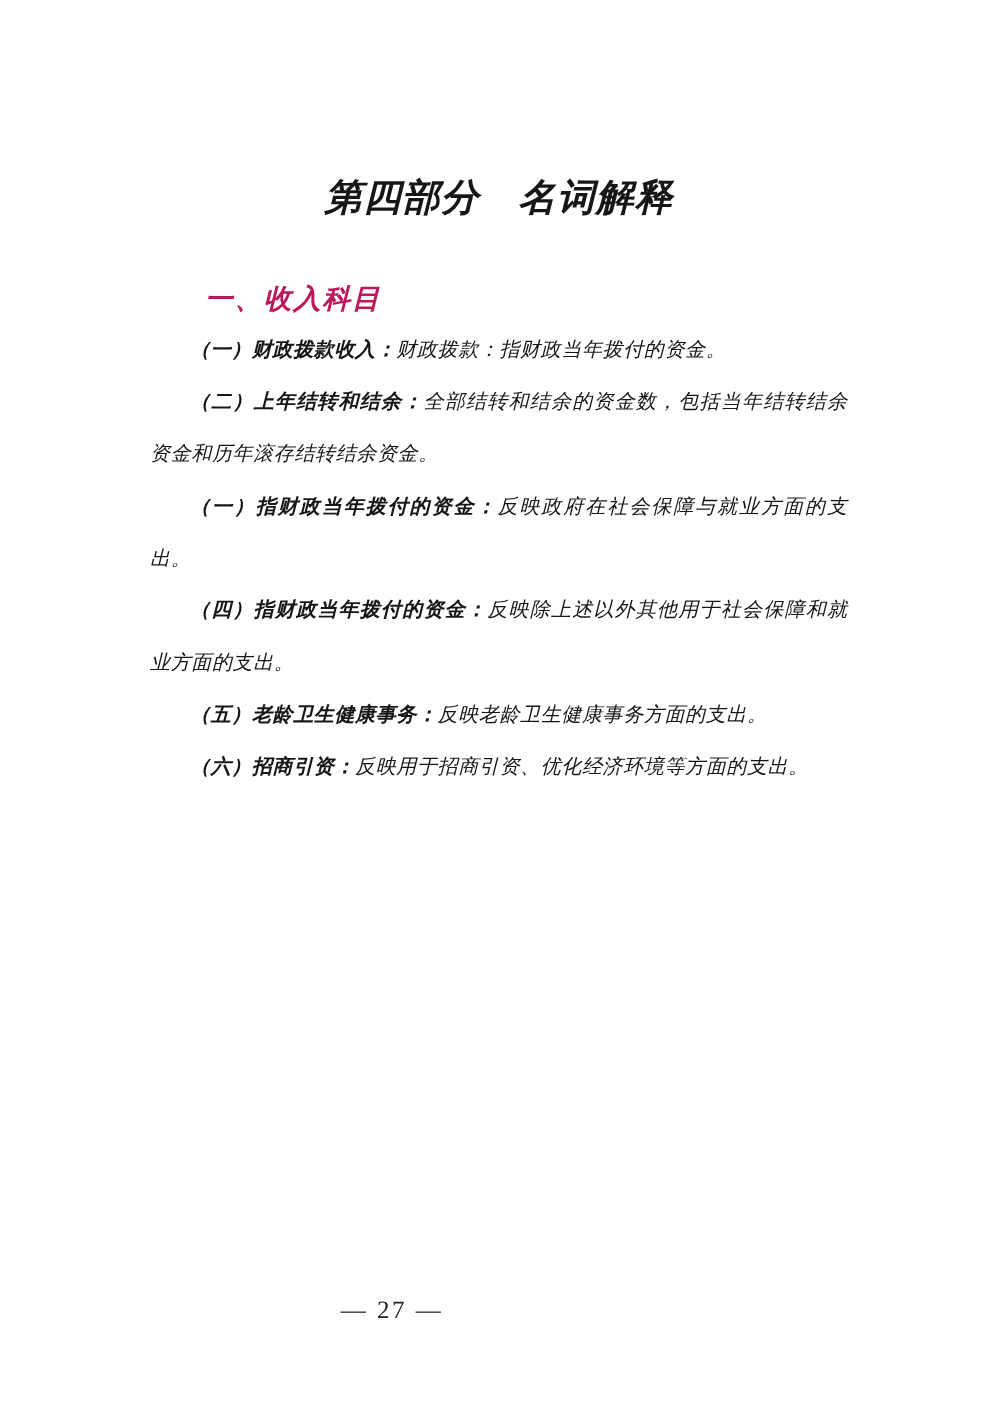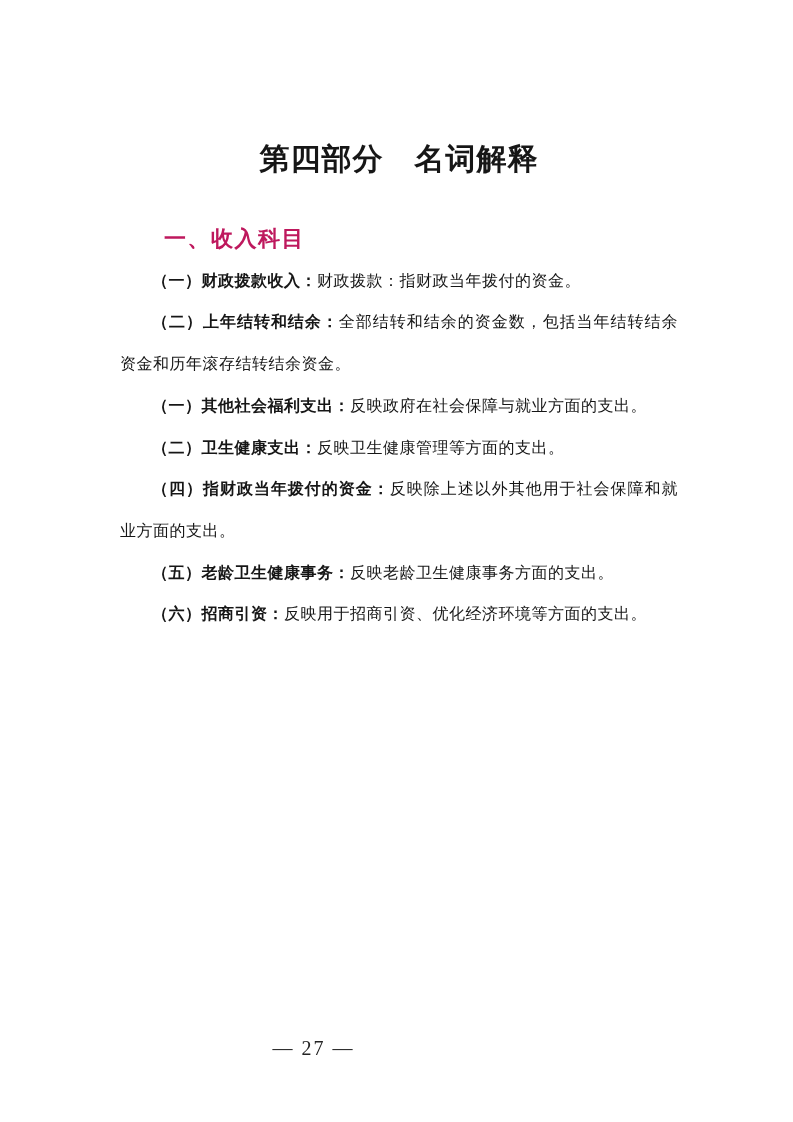--- a/index.html
+++ b/index.html
@@ -18,20 +18,21 @@
   .page {
     position: absolute;
     inset: 0;
     background: #ffffff;
   }
   .content {
     position: absolute;
     left: 120px;
     width: 558px;
     top: 0;
+    font-style: italic;
   }
   .doc-title {
     margin: 0;
     padding-top: 141px;
     text-align: center;
     font-family: "Liberation Sans", "DejaVu Sans", sans-serif;
     font-weight: 700;
     font-size: 30px;
     line-height: 35px;
     letter-spacing: 1px;
@@ -83,23 +84,22 @@
 
     <div class="body-text">
 
       <h2 class="section-heading">一、收入科目</h2>
 
       <p class="item"><span class="term">（一）财政拨款收入：</span><span class="def">财政拨款：指财政当年拨付的资金。</span></p>
 
       <p class="item"><span class="term">（二）上年结转和结余：</span><span class="def">全部结转和结余的资金数，包括当年结转结余资金和历年滚存结转结余资金。</span></p>
 
 
-      <p class="item"><span class="term">（一）其他社会福利支出：</span><span class="def">反映政府在社会保障与就业方面的支出。</span></p>
+      <p class="item"><span class="term">（一）指财政当年拨付的资金：</span><span class="def">反映政府在社会保障与就业方面的支出。</span></p>
 
-      <p class="item"><span class="term">（二）卫生健康支出：</span><span class="def">反映卫生健康管理等方面的支出。</span></p>
 
 
       <p class="item"><span class="term">（四）指财政当年拨付的资金：</span><span class="def">反映除上述以外其他用于社会保障和就业方面的支出。</span></p>
 
       <p class="item"><span class="term">（五）老龄卫生健康事务：</span><span class="def">反映老龄卫生健康事务方面的支出。</span></p>
 
       <p class="item"><span class="term">（六）招商引资：</span><span class="def">反映用于招商引资、优化经济环境等方面的支出。</span></p>
 
 
     </div>

